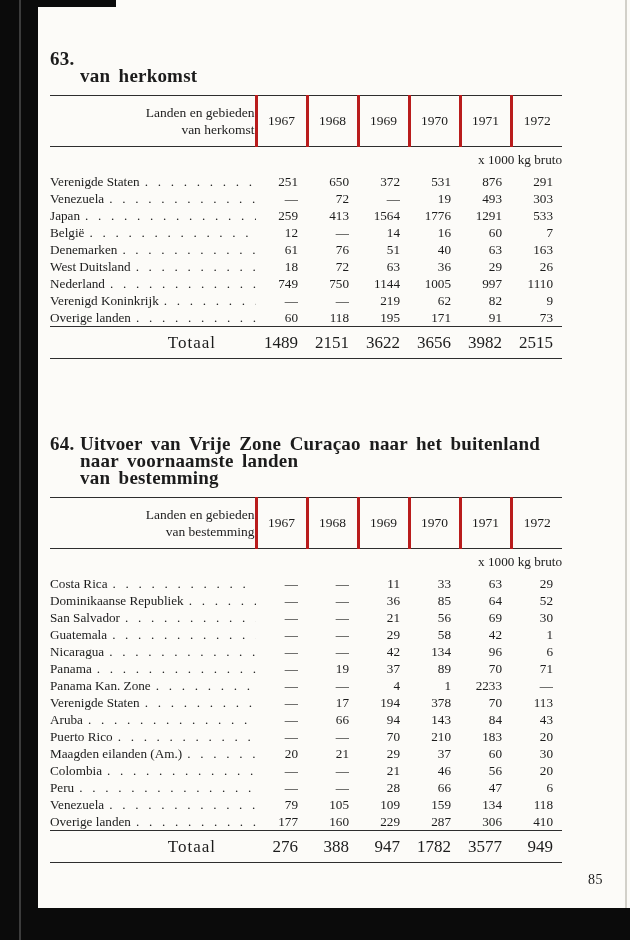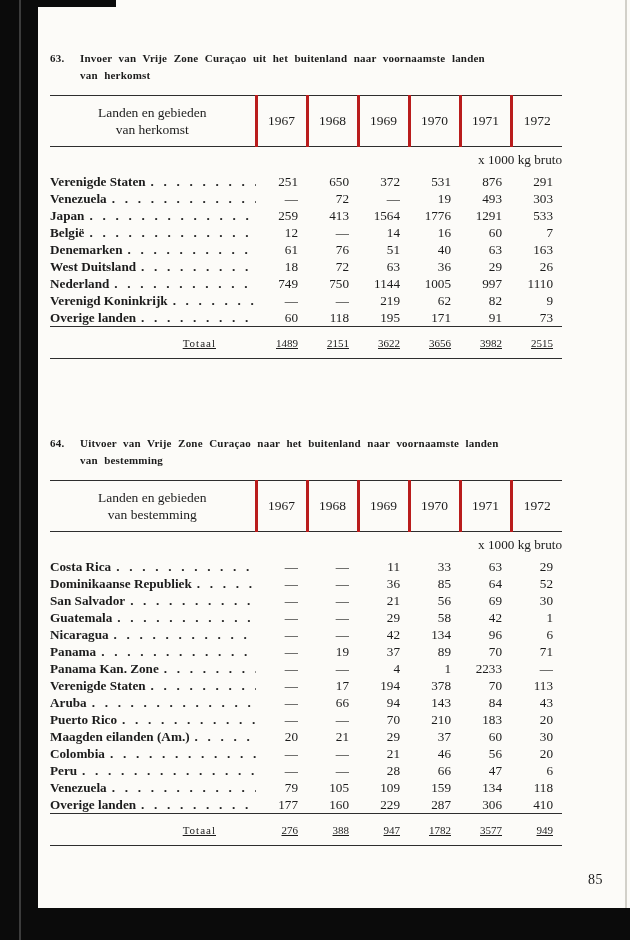--- a/index.html
+++ b/index.html
@@ -23,21 +23,21 @@
 
   .content{position:absolute;left:50px;top:0;width:520px;}
 
   .tbl-section{margin:0;}
   .sec-63{margin-top:50px;}
   .sec-64{margin-top:76px;}
 
   .ttl{
     display:flex;
     font-weight:bold;
-    font-size:11px;
+    font-size:19px;
     line-height:17px;
     word-spacing:3.5px;
     margin-bottom:11px;
     letter-spacing:0.2px;
   }
   .tnum{width:30px;flex:0 0 30px;word-spacing:0;}
   .ttext{flex:1;}
 
   table.stat{
     width:512px;
@@ -49,61 +49,60 @@
   col.c-yr{width:51px;}
 
   thead th{font-weight:normal;}
   tr.hdr th{
     height:50px;
     vertical-align:middle;
     font-size:13.5px;
     border-bottom:1.4px solid #2e2e2e;
     padding:0;
   }
-  th.stub-h{text-align:center;line-height:17px;}
+  th.stub-h{text-align:right;line-height:17px;}
   th.yr{text-align:center;border-left:3px solid #b91c1c;}
 
   tr.unit-row th{
     height:26px;
     vertical-align:middle;
     font-size:13.2px;
     text-align:right;
     padding:0;
     border:none;
   }
 
   tbody td{
     padding:0;
     font-size:13.2px;
     line-height:17px;
     height:17px;
     vertical-align:baseline;
   }
   td.stub{overflow:hidden;}
-  td.stub .inner{display:flex;align-items:flex-end;font-weight:bold;}
+  td.stub .inner{display:flex;align-items:flex-end;}
   .lbl{white-space:nowrap;}
   .dots{
     flex:1;
     overflow:hidden;
     white-space:nowrap;
     letter-spacing:3.2px;
     padding-left:5px;
     padding-right:4px;
     color:#222;
   }
   td.num{text-align:right;padding-right:9px;}
 
   tfoot td{
     border-top:1.4px solid #2e2e2e;
     border-bottom:1.6px solid #2e2e2e;
     height:31px;
     vertical-align:middle;
-    font-size:11px;
+    font-size:17px;
     padding:0;
-    text-decoration:underline;
   }
   td.total-lbl{text-align:right;padding-right:40px;letter-spacing:1px;}
 
   .pageno{
     position:absolute;
     left:538px;
     top:872px;
     font-size:14px;
     letter-spacing:0.5px;
   }
@@ -116,21 +115,21 @@
   <div class="top-tab"></div>
   <div class="bottom-band"></div>
   <div class="right-edge"></div>
 
   <div class="content">
 
     <section class="tbl-section sec-63">
       <div class="ttl">
         <span class="tnum">63.</span>
         <span class="ttext">
-          <span>Invoer van Vrije Zone Curaçao uit het buitenland naar voornaamste landen</span><br>
+          <br>
           <span>van herkomst</span>
         </span>
       </div>
       <table class="stat">
         <colgroup>
           <col class="c-stub">
             <col class="c-yr">
             <col class="c-yr">
             <col class="c-yr">
             <col class="c-yr">

